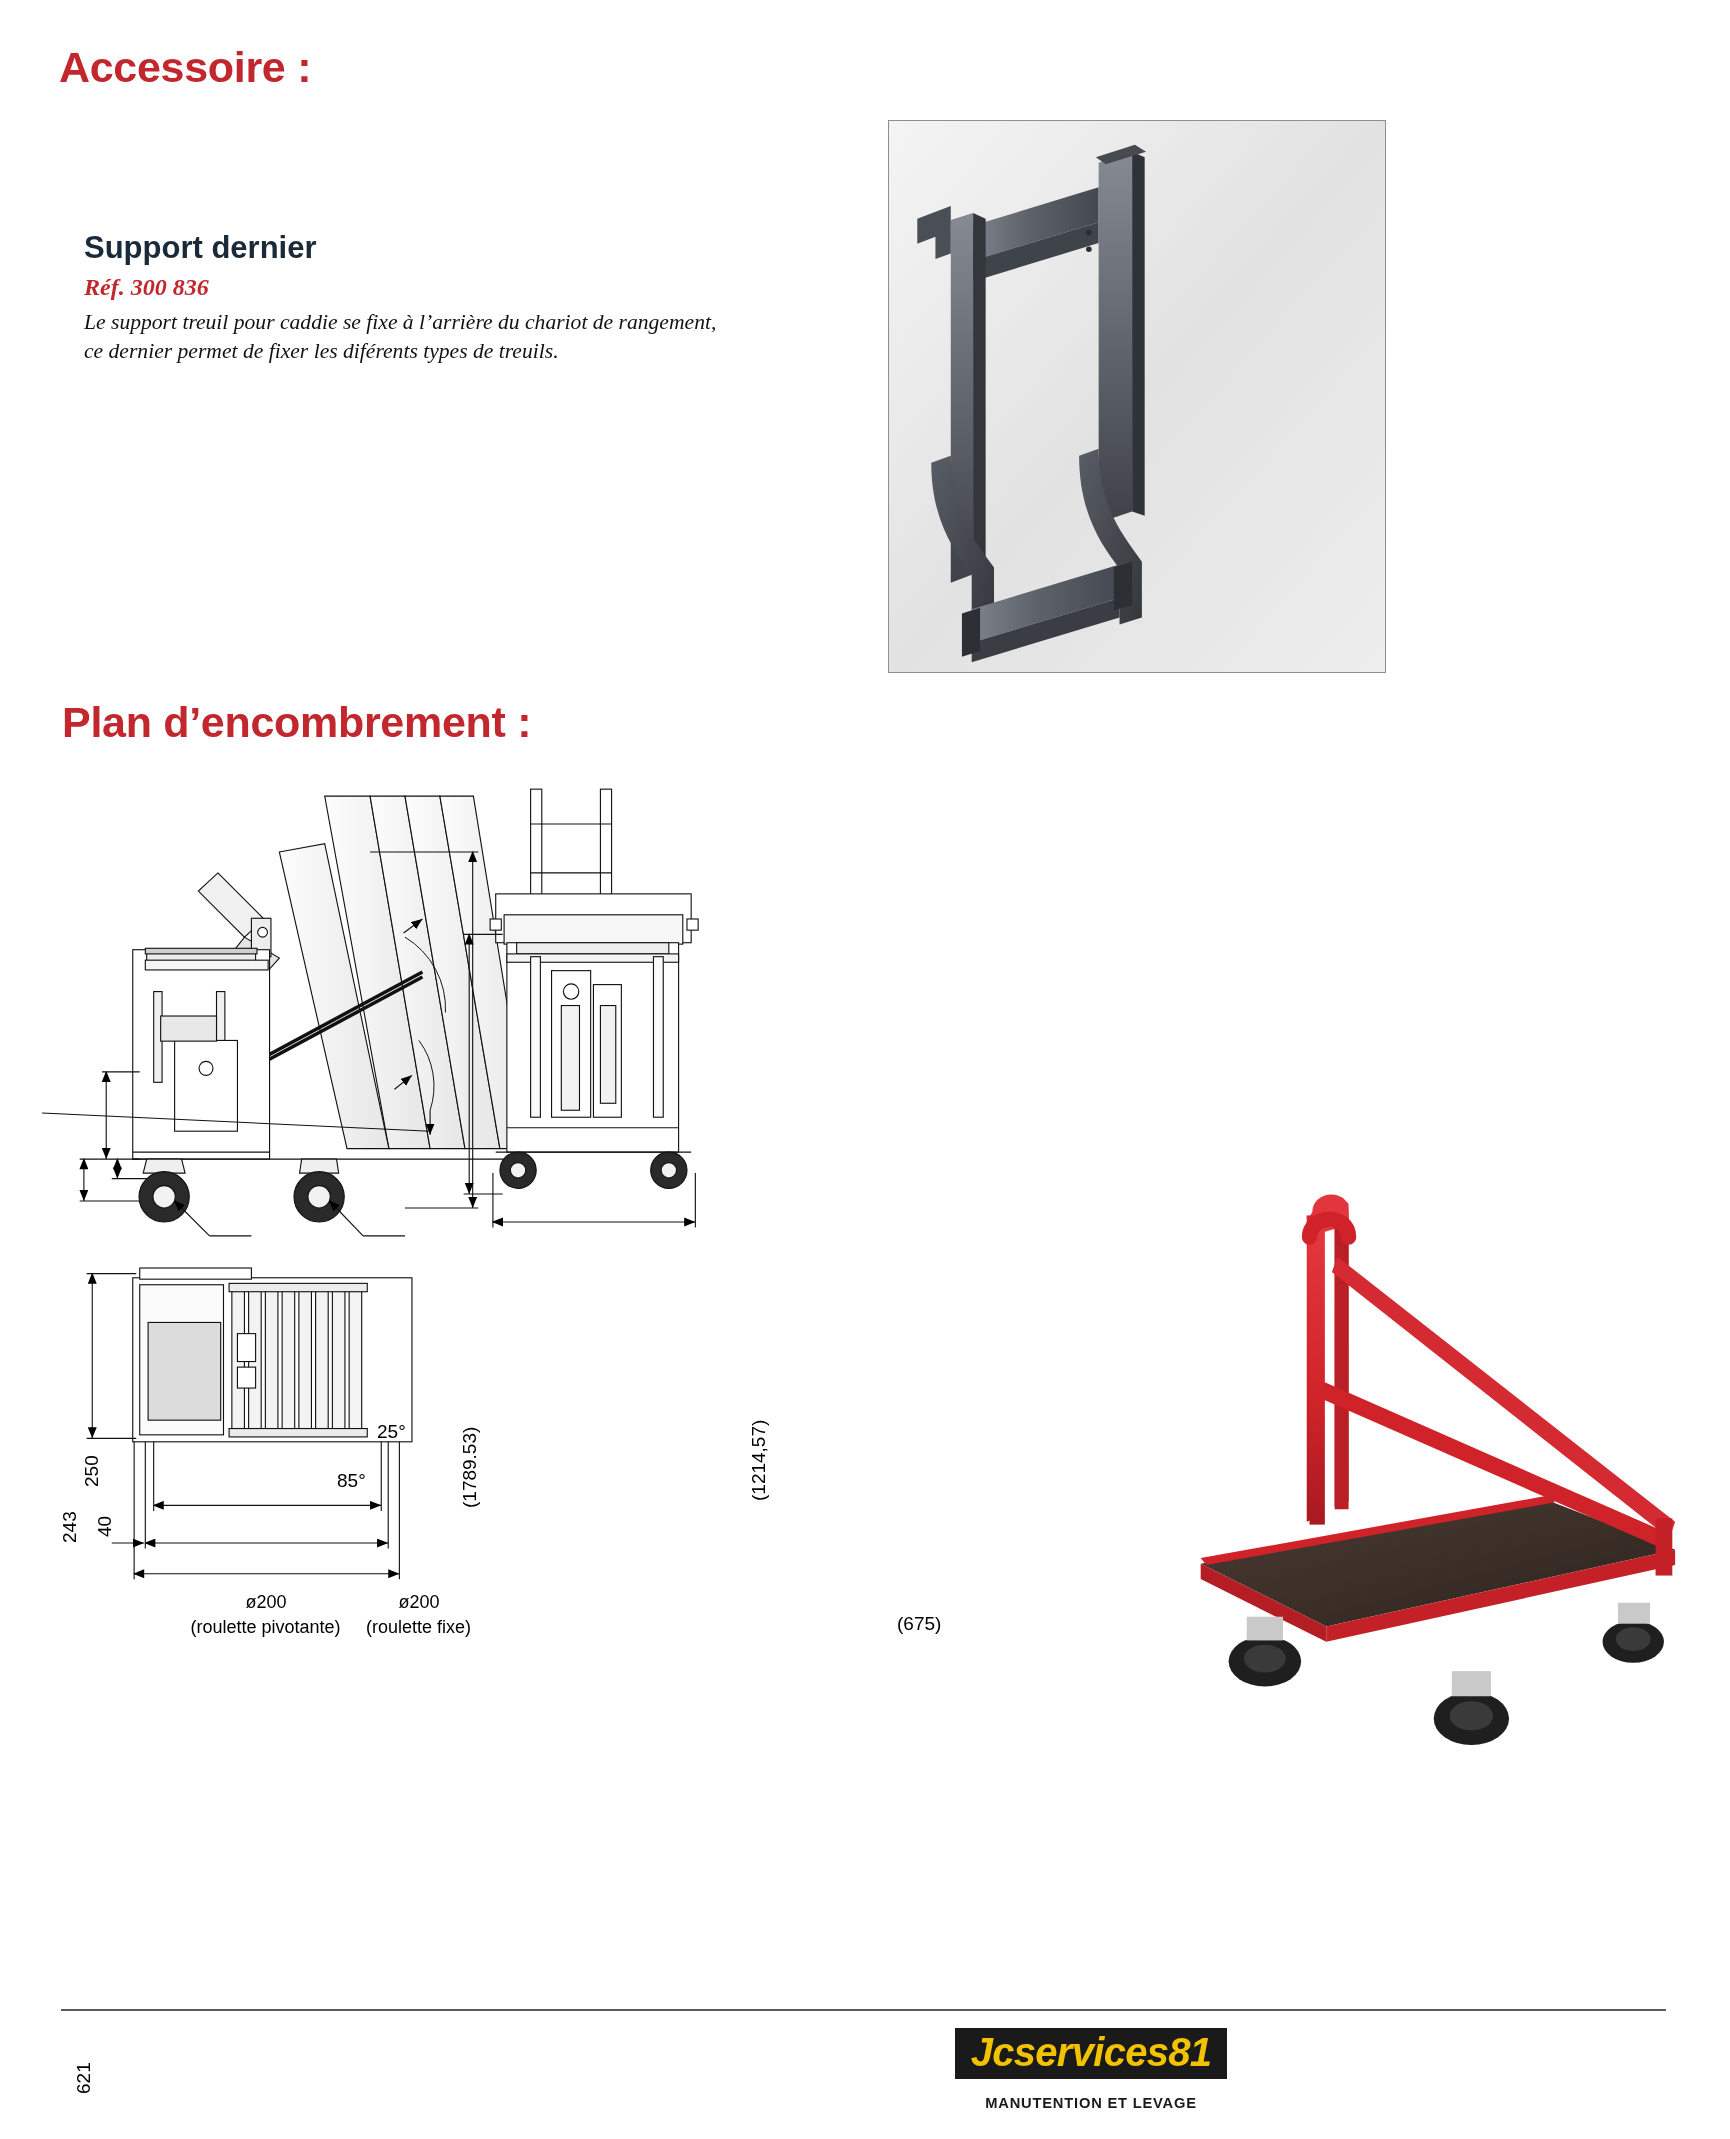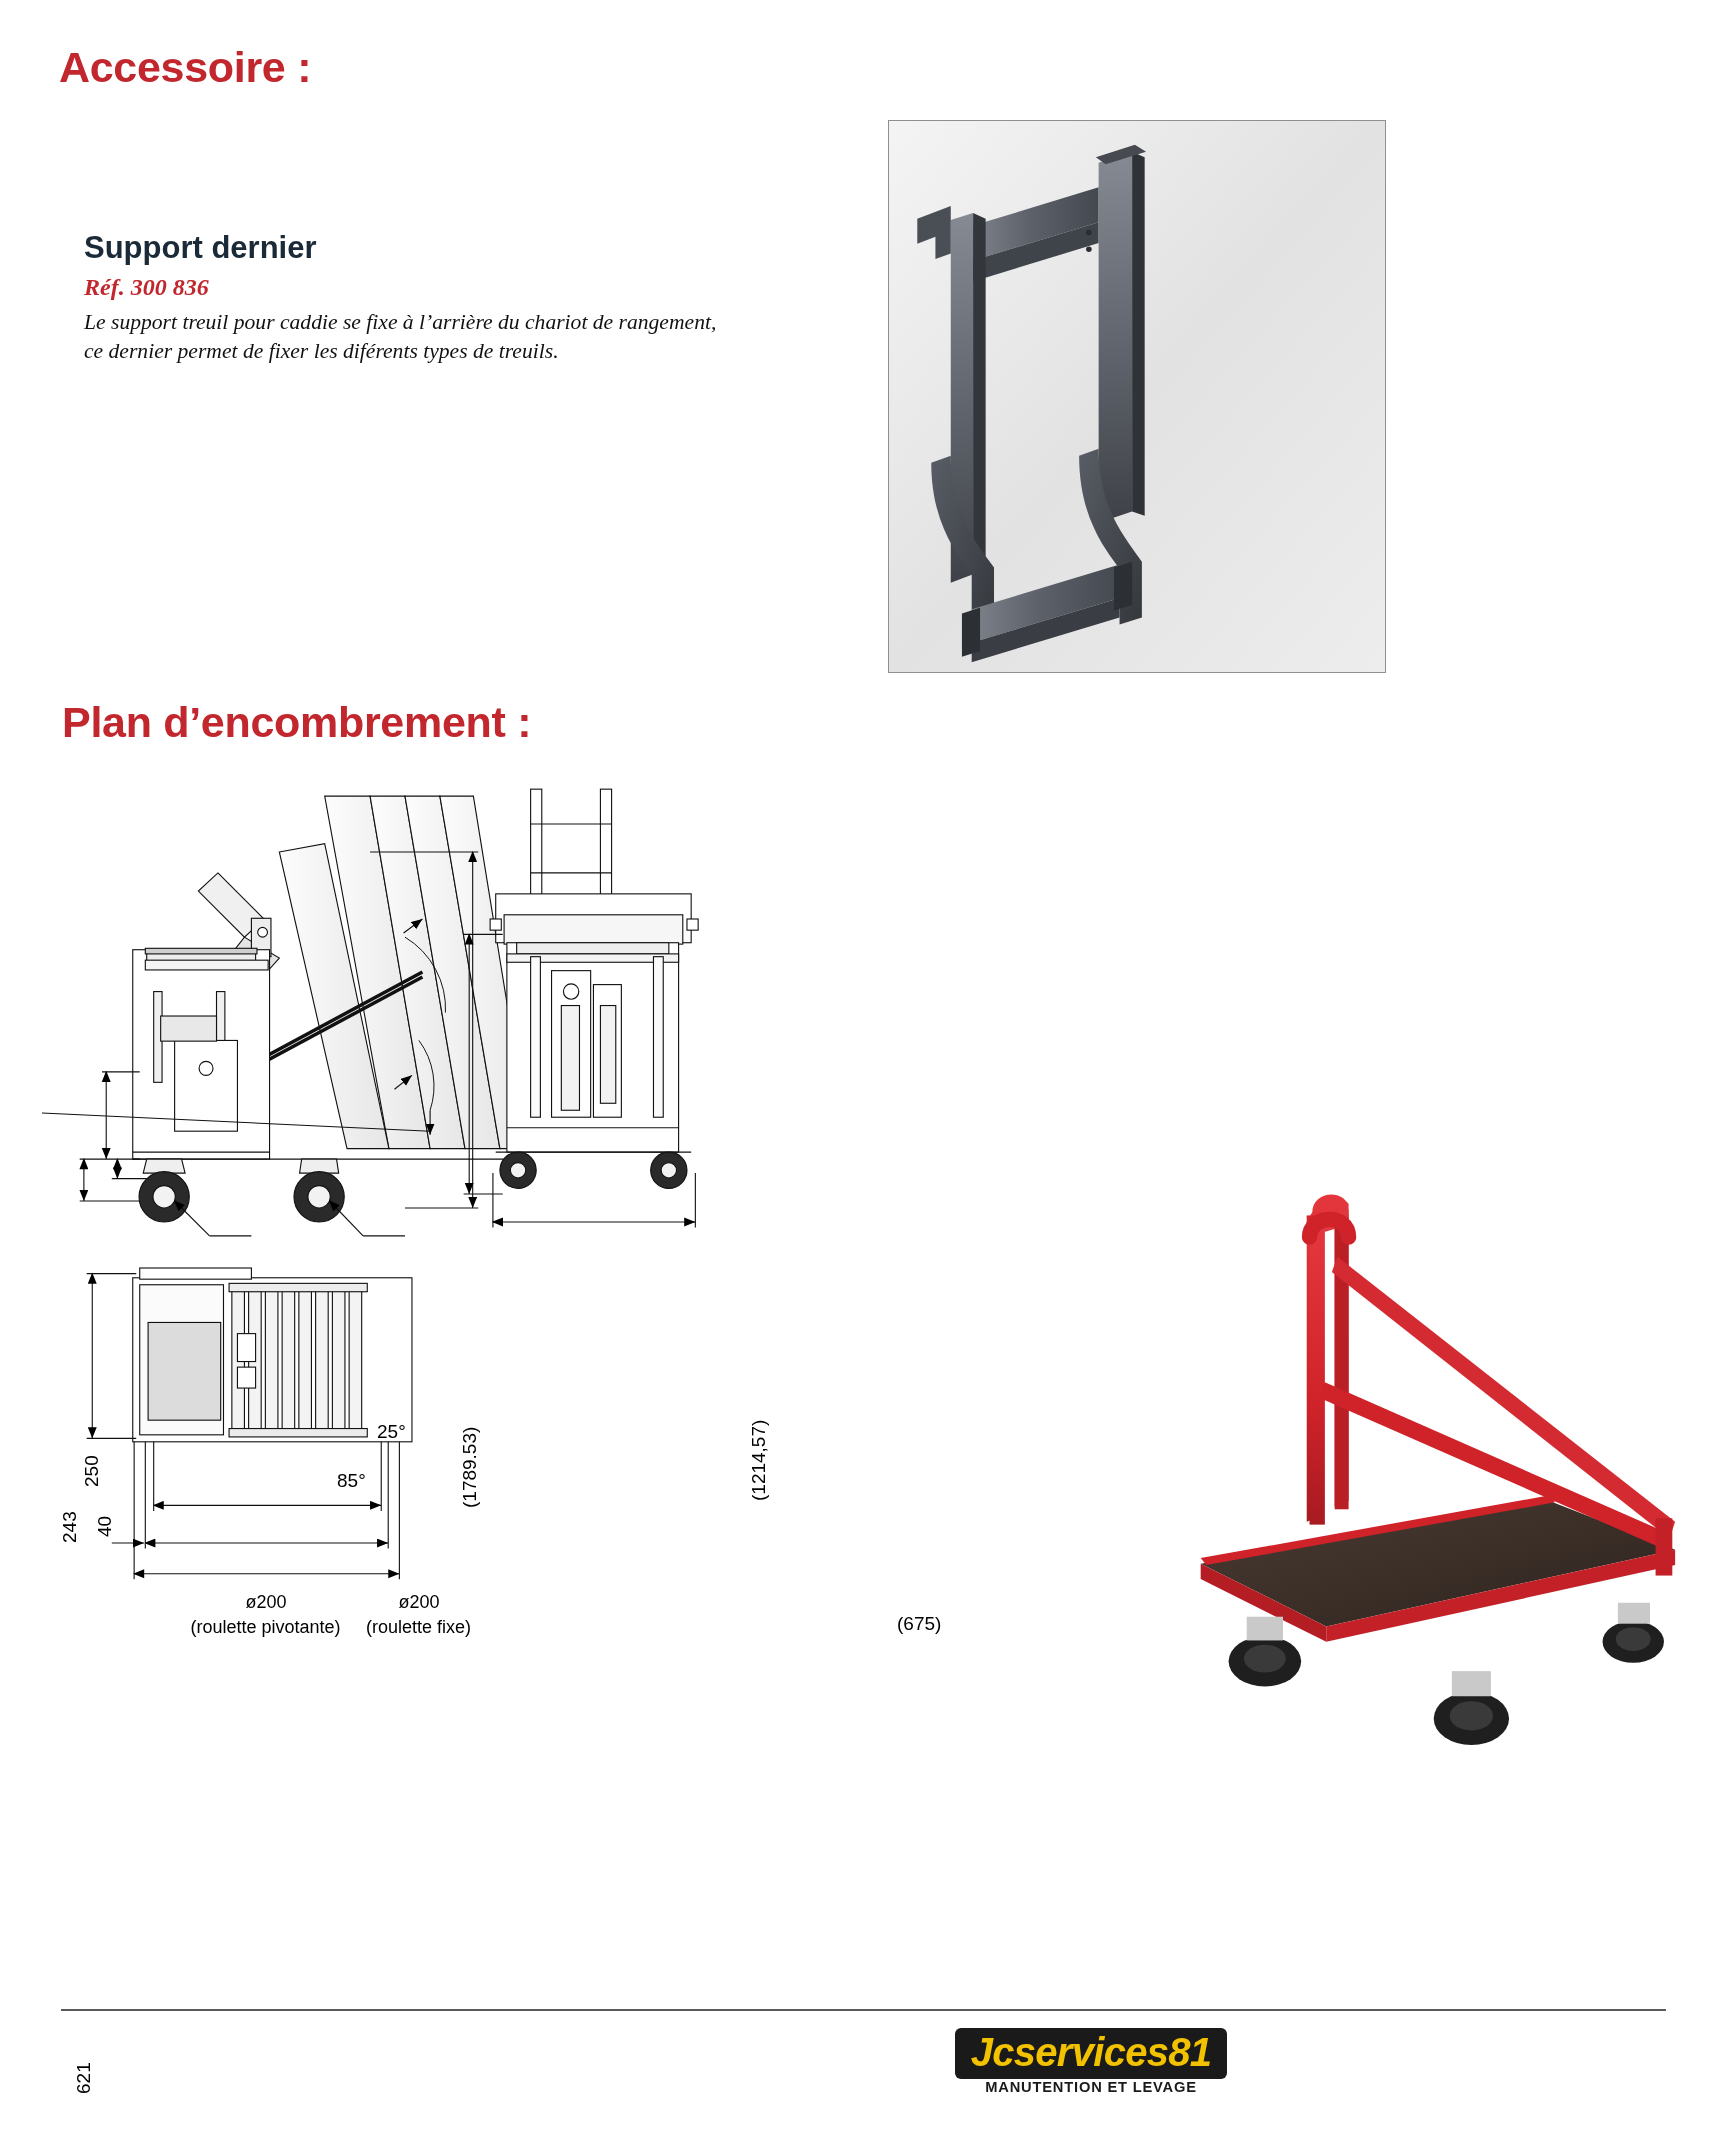--- a/index.html
+++ b/index.html
@@ -130,38 +130,37 @@
     position: absolute;
     left: 920px;
     top: 2028px;
     width: 342px;
     text-align: center;
   }
   #logo-box {
     background: #1a1a1a;
     padding: 4.2px 15.4px 7px 15.4px;
     display: inline-block;
-    border-radius: 6px;
   }
   #logo-text {
     font-family: "Liberation Sans", sans-serif;
     font-weight: bold;
     font-style: italic;
     font-size: 40px;
     color: #f2c200;
     letter-spacing: -0.7px;
     line-height: 1;
   }
   #logo-sub {
     font-family: "Liberation Sans", sans-serif;
     font-weight: bold;
     font-size: 14.7px;
     color: #1a1a1a;
     letter-spacing: 0.8px;
-    margin-top: 0;
+    margin-top: 16px;
   }
 </style>
 </head>
 <body>
 
 <div class="section-title" id="title-accessoire">Accessoire :</div>
 
 <div id="accessory-block">
   <h2 id="accessory-name">Support dernier</h2>
   <div id="accessory-ref">Réf. 300 836</div>

